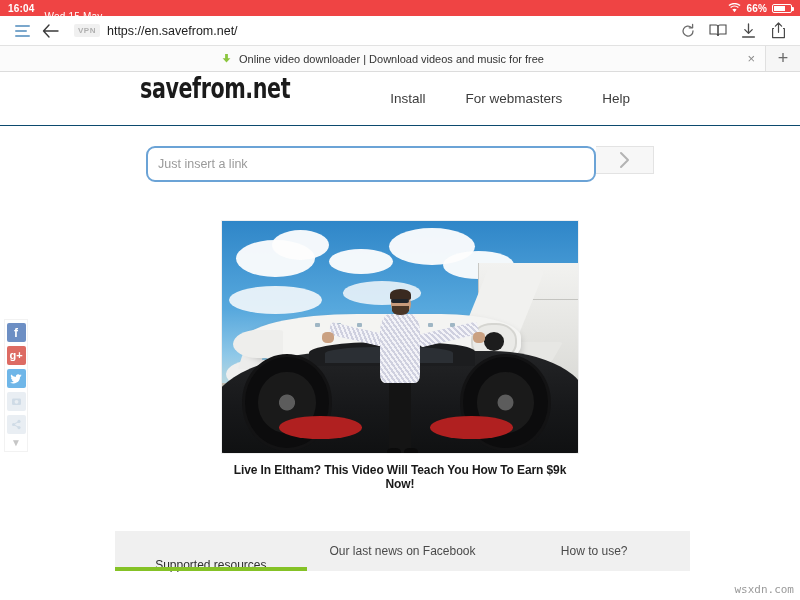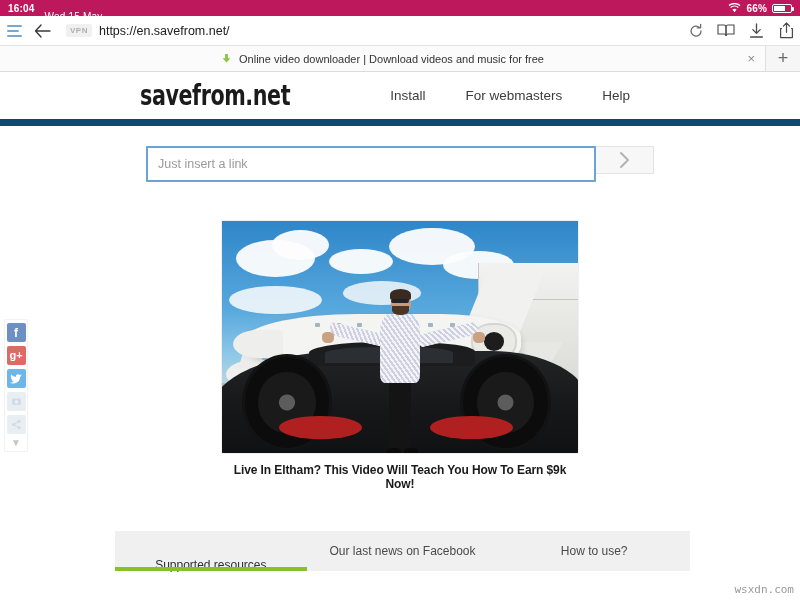--- a/index.html
+++ b/index.html
@@ -6,42 +6,42 @@
   html, body {
     width: 800px; height: 600px;
     font-family: "Liberation Sans", sans-serif;
     background: #ffffff;
     overflow: hidden;
   }
   #app { position: relative; width: 800px; height: 600px; }
 
   
   .statusbar {
-    height: 16px; background: #be185d; color: #ffffff;
+    height: 16px; background: #ef4444; color: #ffffff;
     display: flex; align-items: center; font-size: 10px;
     padding: 0 8px; letter-spacing: .2px;
   }
   .sb-time { font-weight: bold; margin-right: 10px; }
   .sb-date { font-weight: normal; margin-top: 16px; }
   .sb-right { margin-left: auto; display: flex; align-items: center; gap: 5px; }
   .sb-battery-pct { font-weight: bold; font-size: 10px; text-align: right; }
   .batt {
     width: 20px; height: 9px; border: 1px solid #fff; border-radius: 2px;
     position: relative; display: inline-block;
   }
   .batt::after {
     content: ""; position: absolute; right: -3px; top: 2px;
     width: 2px; height: 4px; background: #fff; border-radius: 0 1px 1px 0;
   }
   .batt i { position: absolute; left: 1px; top: 1px; bottom: 1px; width: 62%; background: #fff; display: block; }
 
   
   .toolbar {
     height: 30px; background: #ffffff; display: flex; align-items: center;
-    padding: 0 0; border-bottom: 1px solid #e2e2e2;
+    padding: 0 8px; border-bottom: 1px solid #e2e2e2;
   }
   .tb-icon { width: 28px; height: 28px; display: flex; align-items: center; justify-content: center; }
   .hamburger { display: flex; flex-direction: column; justify-content: center; gap: 3px; width: 15px; }
   .hamburger span { display: block; height: 2px; background: #7aa7cc; border-radius: 1px; }
   .hamburger span:nth-child(2) { width: 80%; }
   .urlwrap { flex: 1; display: flex; align-items: center; gap: 7px; padding-left: 10px; }
   .vpn-badge {
     font-size: 8px; font-weight: bold; color: #b0b0b0; background: #f0f0f0;
     border-radius: 2px; padding: 2px 4px; letter-spacing: .5px;
   }
@@ -63,37 +63,37 @@
   }
   .tab-close {
     position: absolute; right: 10px; font-size: 13px; color: #8a8a8a; line-height: 1;
   }
   .newtab { width: 34px; display: flex; align-items: center; justify-content: center; font-size: 18px; color: #6a6a6a; }
 
   
   .page { position: relative; height: 528px; background: #fff; overflow: hidden; }
 
   .site-header {
-    height: 54px; display: flex; align-items: center;
-    padding: 0 40px 0 140px; border-bottom: 7px solid #0c4a6e;
+    height: 54px; display: flex; 
+    padding: 0 40px 0 140px; border-bottom: 1px solid #0c4a6e;
   }
   .logo {
     font-family: "Liberation Sans Narrow", "DejaVu Sans Condensed", "Liberation Sans", sans-serif;
     font-size: 28px; font-weight: bold; color: #1b1b1b; letter-spacing: -.5px;
     transform: scaleX(.82); transform-origin: left center;
   }
   .site-nav { margin-left: auto; display: flex; align-items: center; gap: 40px; padding-right: 130px; }
   .site-nav a { font-size: 13.5px; color: #3c3c3c; text-decoration: none; }
 
   .searchrow { padding: 20px 0 0 0; display: flex; justify-content: center; }
   .searchbox { display: flex; width: 508px; }
   .search-input {
     flex: 1; height: 28px; border: 2px solid #6ba3d6; background: #fff;
     font-size: 12.5px; color: #333; padding: 16px 10px; outline: none;
-    font-family: "Liberation Sans", sans-serif; border-radius: 1px;
+    font-family: "Liberation Sans", sans-serif; border-radius: 9px;
   }
   .search-input::placeholder { color: #9a9a9a; }
   .search-go {
     width: 58px; height: 28px; border: 1px solid #e3e3e3; border-left: none;
     background: #f7f7f7; display: flex; align-items: center; justify-content: center;
     cursor: pointer;
   }
 
   
   .ad { margin: 38px auto 0; width: 358px; }

